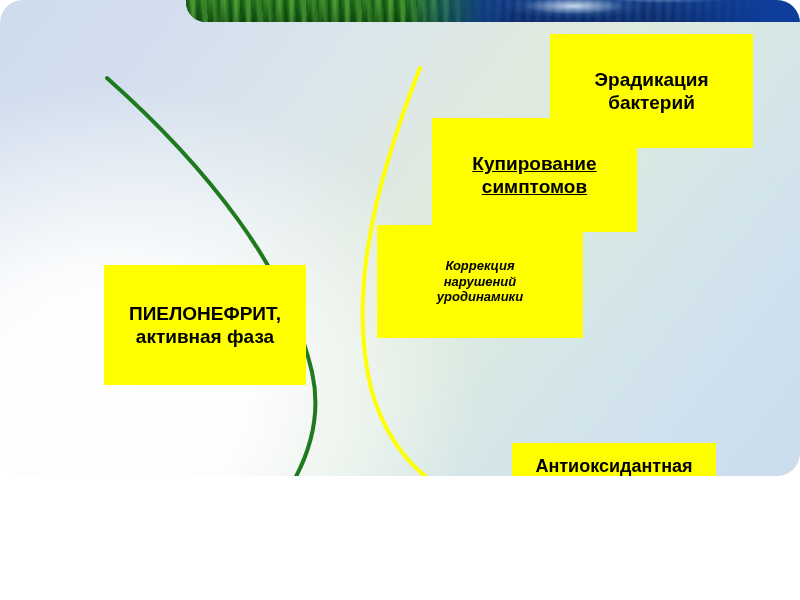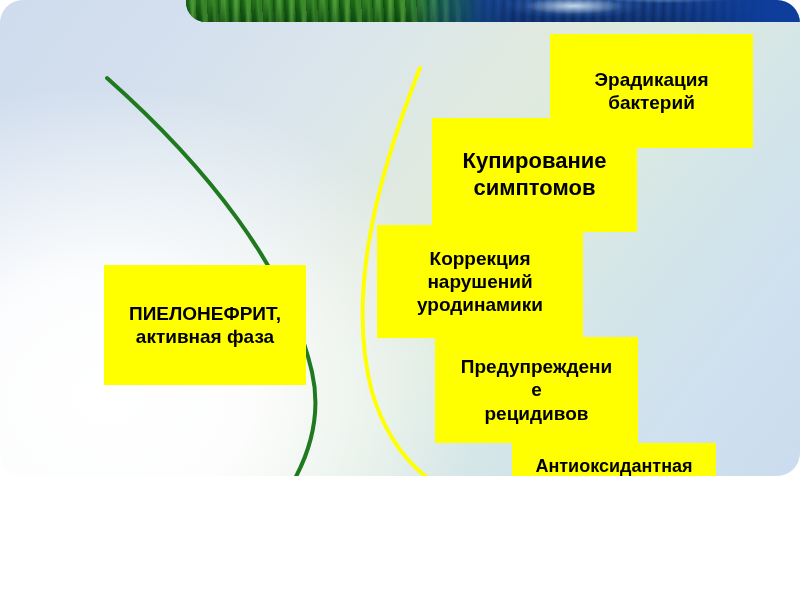--- a/index.html
+++ b/index.html
@@ -131,25 +131,27 @@
   #box-diagnosis {
     left: 104px;  top: 265px;  width: 202px; height: 120px;
     font-size: 19px;
   }
   #box-eradication {
     left: 550px;  top: 34px;   width: 203px; height: 114px;
     font-size: 19px;
   }
   #box-symptoms {
     left: 432px;  top: 118px;  width: 205px; height: 114px;
-    font-size: 22px;
+    font-size: 19px;
+    text-decoration: underline;
   }
   #box-urodynamics {
     left: 377px;  top: 225px;  width: 206px; height: 113px;
-    font-size: 19px;
+    font-size: 13px;
+    font-style: italic;
   }
   #box-relapse {
     left: 435px;  top: 337px;  width: 203px; height: 106px;
     font-size: 19px;
   }
   #box-therapy {
     left: 512px;  top: 443px;  width: 204px; height: 136px;
     font-size: 18px;
   }
 </style>
@@ -173,23 +175,20 @@
   <div class="ybox" id="box-eradication">Эрадикация
 бактерий</div>
 
   <div class="ybox" id="box-symptoms">Купирование
 симптомов</div>
 
   <div class="ybox" id="box-urodynamics">Коррекция
 нарушений
 уродинамики</div>
 
-  <div class="ybox" id="box-relapse">Предупреждени
-е
-рецидивов</div>
 
   <div class="ybox" id="box-diagnosis">ПИЕЛОНЕФРИТ,
 активная фаза</div>
 
   <div class="ybox" id="box-therapy">Антиоксидантная
 и
 Иммуно-
 модулирующая
 терапия</div>
 

